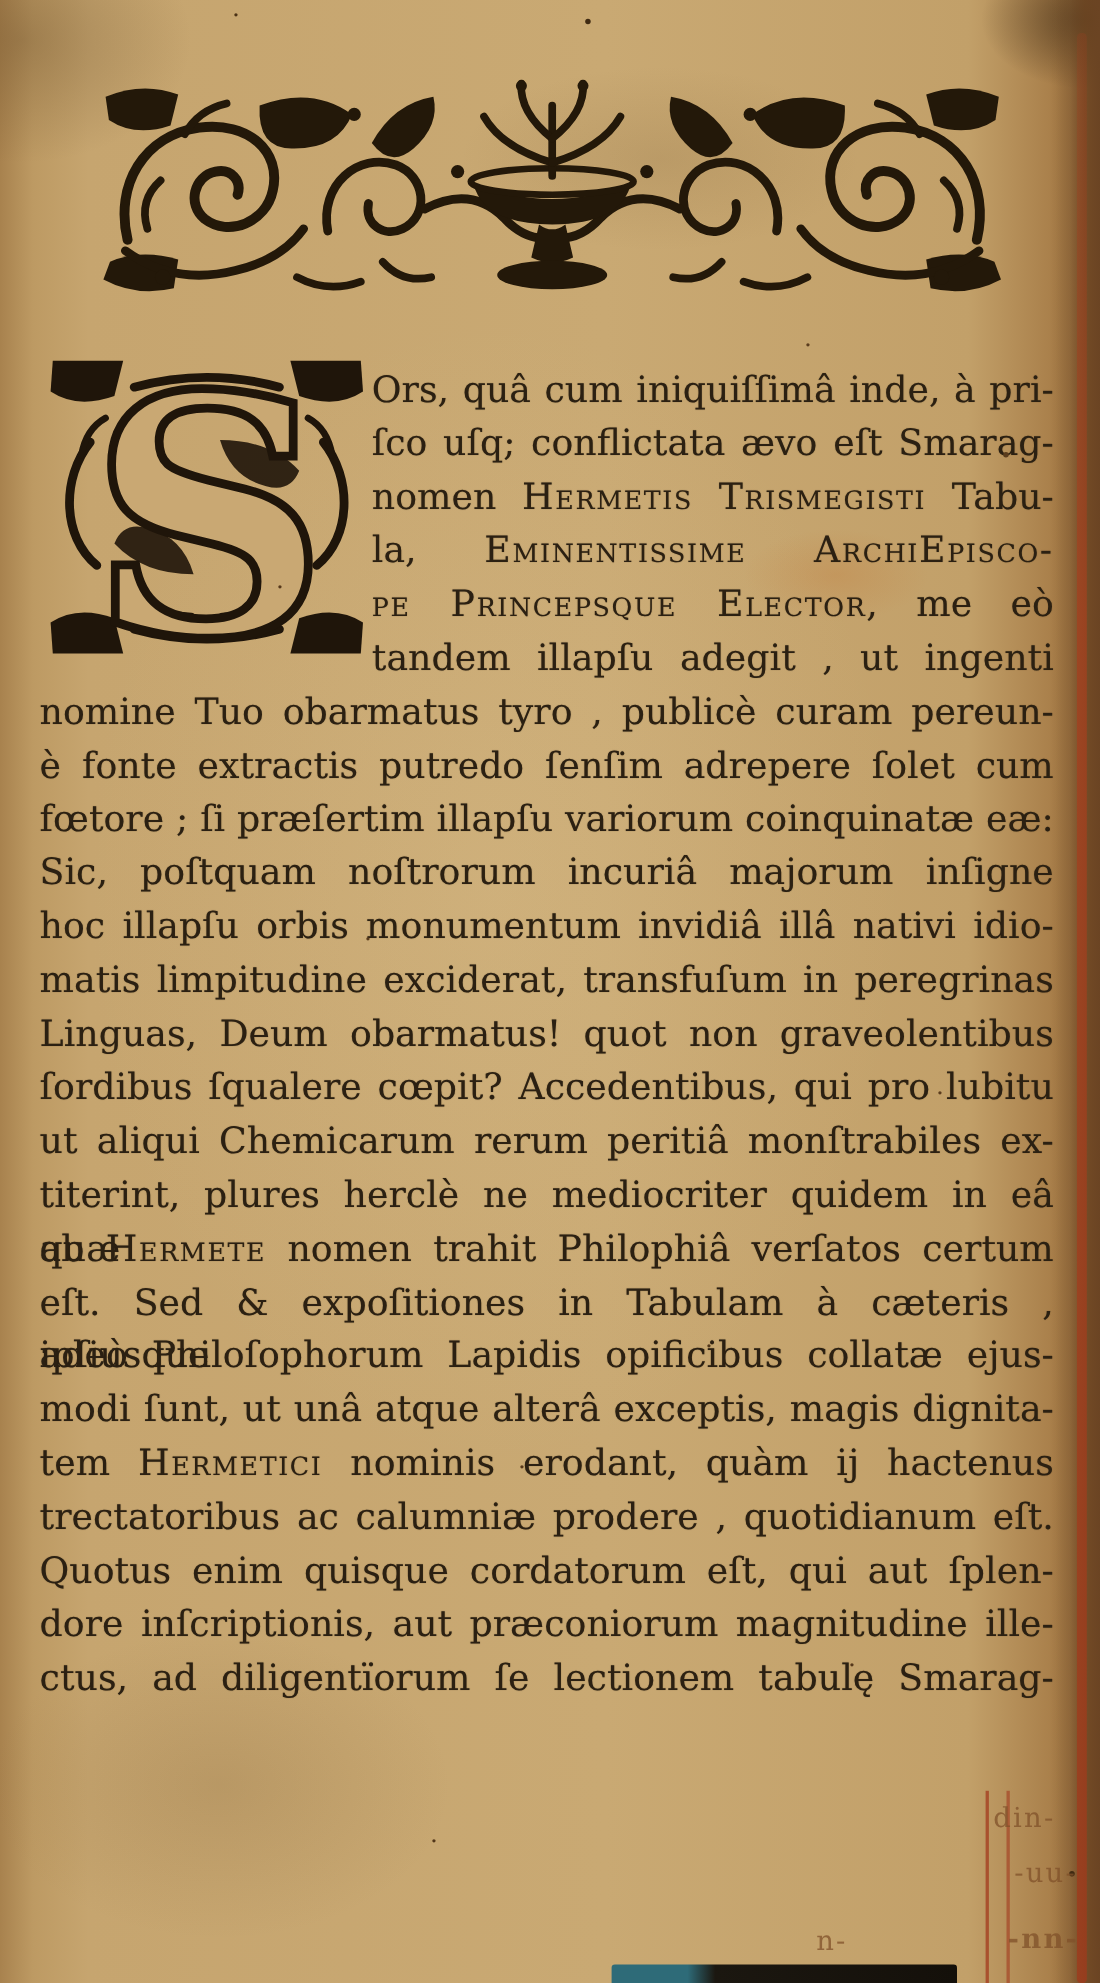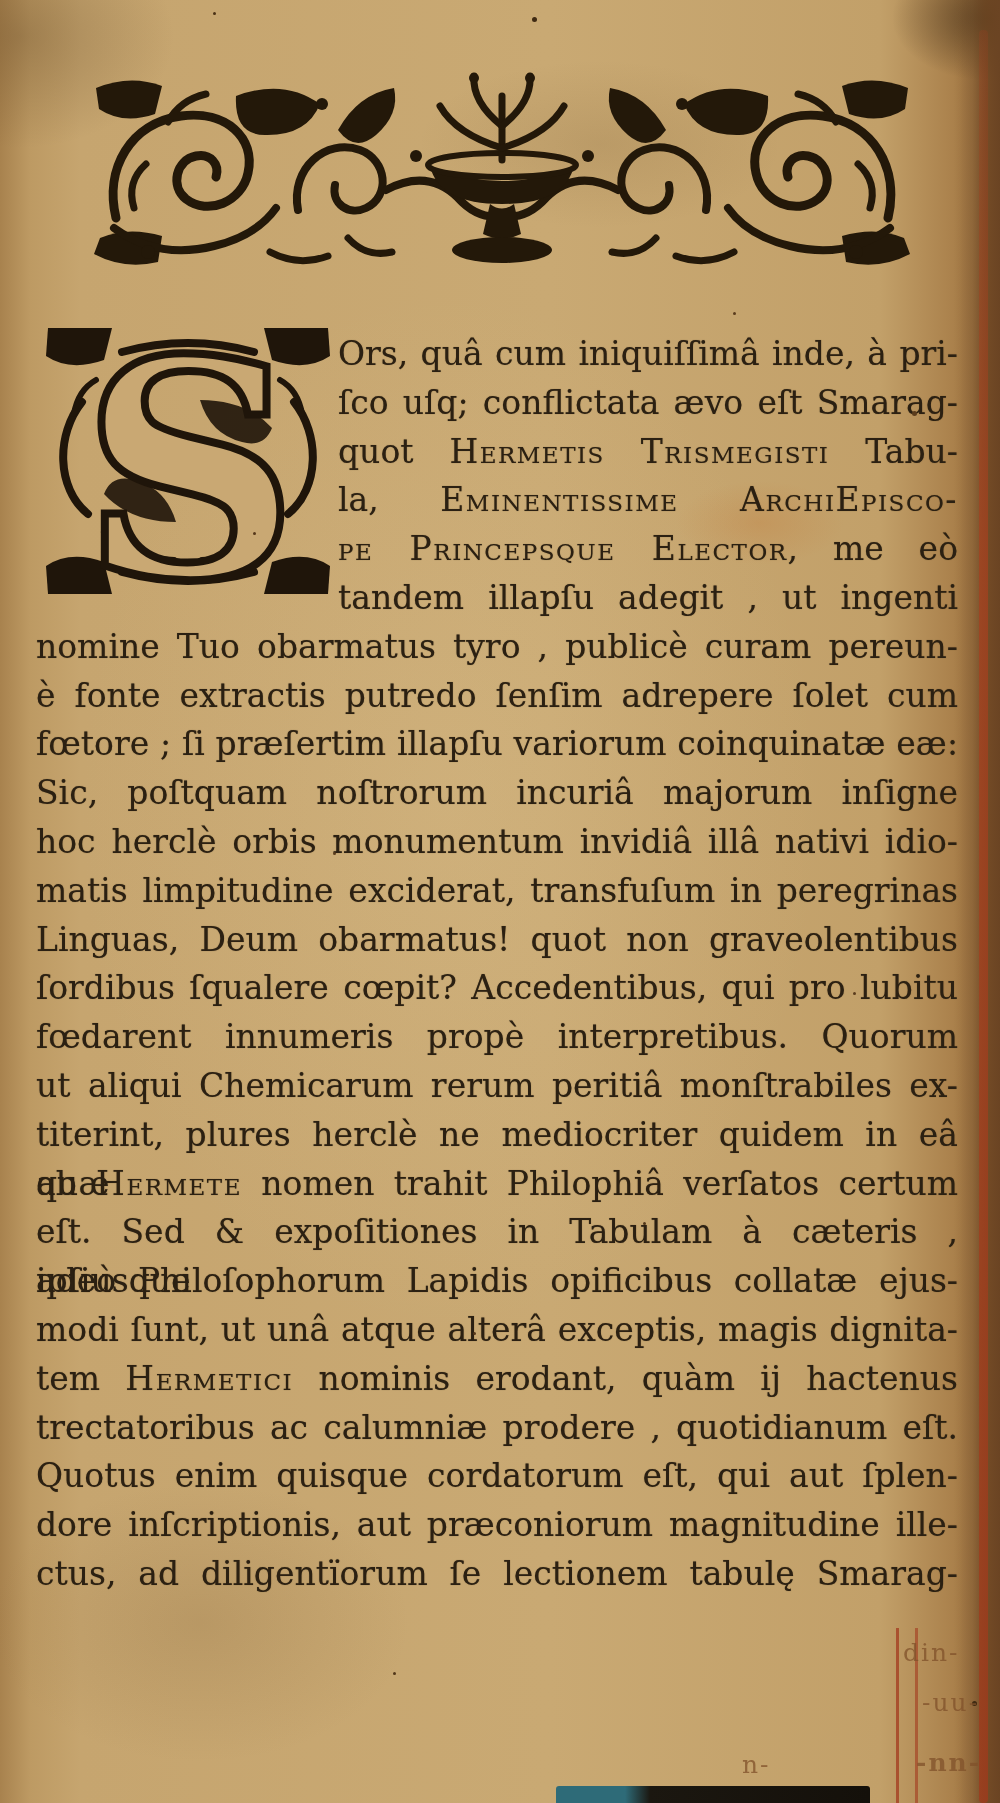--- a/index.html
+++ b/index.html
@@ -103,33 +103,32 @@
     <g fill="#1f150a">
       <path d="M60,170 q26,28 72,28 q-10,-34 -42,-42 q-22,-6 -30,14z" opacity=".9"></path>
       <path d="M228,104 q-26,-28 -72,-28 q10,34 42,42 q22,6 30,-14z" opacity=".9"></path>
     </g>
     <text x="146" y="252" text-anchor="middle" font-family="DejaVu Serif, Liberation Serif, serif" font-size="300" font-weight="bold" fill="#c9a873" stroke="#1f150a" stroke-width="8">S</text>
   </svg>
 
   <div class="text-block">
       <div class="line indent"><span>Ors, quâ cum iniquiſſimâ inde, à pri-</span></div>
       <div class="line indent"><span>ſco uſq; conflictata ævo eſt Smarag-</span></div>
-      <div class="line indent"><span>quot </span><span class="sc">Hermetis</span><span> </span><span class="sc">Trismegisti</span><span> Tabu-</span></div>
+      <div class="line indent"><span>nomen </span><span class="sc">Hermetis</span><span> </span><span class="sc">Trismegisti</span><span> Tabu-</span></div>
       <div class="line indent"><span>la, </span><span class="sc">Eminentissime</span><span> </span><span class="sc">ArchiEpisco-</span></div>
       <div class="line indent"><span class="sc">pe Princepsque Elector</span><span>, me eò</span></div>
       <div class="line indent"><span>tandem illapſu adegit , ut ingenti</span></div>
       <div class="line"><span>nomine Tuo obarmatus tyro , publicè curam pereun-</span></div>
       <div class="line"><span>è fonte extractis putredo ſenſim adrepere ſolet cum</span></div>
       <div class="line"><span>fœtore ; ſi præſertim illapſu variorum coinquinatæ eæ:</span></div>
       <div class="line"><span>Sic, poſtquam noſtrorum incuriâ majorum inſigne</span></div>
-      <div class="line"><span>hoc herclè orbis monumentum invidiâ illâ nativi idio-</span></div>
+      <div class="line"><span>hoc illapſu orbis monumentum invidiâ illâ nativi idio-</span></div>
       <div class="line"><span>matis limpitudine exciderat, transfuſum in peregrinas</span></div>
       <div class="line"><span>Linguas, Deum obarmatus! quot non graveolentibus</span></div>
       <div class="line"><span>ſordibus ſqualere cœpit? Accedentibus, qui pro lubitu</span></div>
-      <div class="line"><span>fœdarent innumeris propè interpretibus.  Quorum</span></div>
       <div class="line"><span>ut aliqui Chemicarum rerum peritiâ monſtrabiles ex-</span></div>
       <div class="line"><span>titerint, plures herclè ne mediocriter quidem in eâ quæ</span></div>
       <div class="line"><span>ab </span><span class="sc">Hermete</span><span> nomen trahit Philophiâ verſatos certum</span></div>
       <div class="line"><span>eſt. Sed &amp; expoſitiones in Tabulam à cæteris , ipſiusque</span></div>
       <div class="line"><span>adeò Philoſophorum Lapidis opificibus collatæ ejus-</span></div>
       <div class="line"><span>modi ſunt, ut unâ atque alterâ exceptis, magis dignita-</span></div>
       <div class="line"><span>tem </span><span class="sc">Hermetici</span><span> nominis erodant, quàm ij hactenus</span></div>
       <div class="line"><span>trectatoribus ac calumniæ prodere , quotidianum eſt.</span></div>
       <div class="line"><span>Quotus enim quisque cordatorum eſt, qui aut ſplen-</span></div>
       <div class="line"><span>dore inſcriptionis, aut præconiorum magnitudine ille-</span></div>

